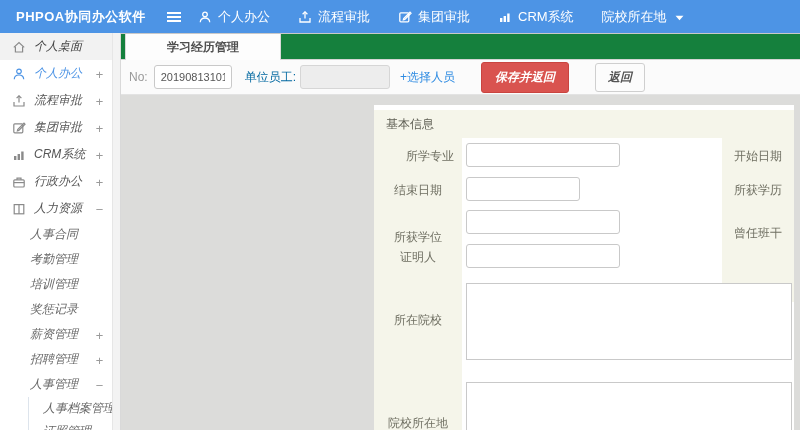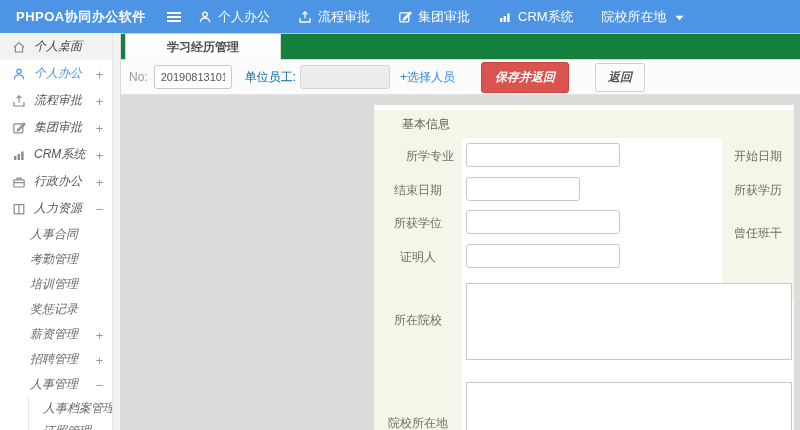--- a/index.html
+++ b/index.html
@@ -43,21 +43,21 @@
   .inp.emp { width:90px; margin-left:4px; background:#ededed; border-color:#d6d6d6; }
   .link-sel { color:#2e8be2; font-size:12px; margin-left:10px; cursor:pointer; text-decoration:none; }
   .btn { border-radius:3px; font-size:12px; cursor:pointer; font-family:"Liberation Sans", sans-serif;font-style:italic; }
   .btn-save { margin-left:26px; background:#d9534f; border:1px solid #c9443f; color:#fff; font-weight:bold; padding:6px 13px; }
   .btn-back { margin-left:26px; background:#fcfcfc; border:1px solid #cfcfcf; color:#555; font-weight:bold; padding:5px 12px; }
 
   .content { position:absolute; top:62px; left:0; right:0; bottom:0; background:#dcdcda; }
 
   
   .panel { position:absolute; left:253px; top:10px; width:420px; height:325px; background:#fff; padding-top:5px; overflow:hidden; }
-  .panel-h { height:28px; line-height:28px; background:#f5f5ea; color:#5f5f54; font-size:12px; padding-left:28px; }
+  .panel-h { height:28px; line-height:28px; background:#f5f5ea; color:#5f5f54; font-size:12px; padding-left:12px; }
   .panel-b { position:relative; height:292px; }
   .col-left { position:absolute; left:0; top:0; width:88px; height:100%; background:#f5f5ea; }
   .col-right { position:absolute; right:0; top:0; width:72px; height:164px; background:#f5f5ea; }
   .flabel { position:absolute; width:88px; text-align:center; font-size:12px; color:#6f6f62; }
   .rlabel { position:absolute; right:0; width:72px; text-align:center; font-size:12px; color:#6f6f62; }
   .finp { position:absolute; left:92px; height:24px; border:1px solid #c9c9c9; border-radius:3px; background:#fff; font-size:12px; padding:0 6px; font-family:"Liberation Sans", sans-serif; }
   .farea { position:absolute; left:92px; width:326px; border:1px solid #c9c9c9; background:#fff; resize:none; font-family:"Liberation Sans", sans-serif; font-size:12px; }
 </style>
 </head>
 <body>
@@ -266,21 +266,21 @@
           <div class="col-right"></div>
 
           <span class="flabel" style="top:10px;padding-left:24px;">所学专业</span>
           <input class="finp" style="top: 5px; width: 154px;" type="text" value="">
           <span class="rlabel" style="top:10px;">开始日期</span>
 
           <span class="flabel" style="top:44px;">结束日期</span>
           <input class="finp" style="top: 39px; width: 114px;" type="text" value="">
           <span class="rlabel" style="top:44px;">所获学历</span>
 
-          <span class="flabel" style="top:77px;">所获学位</span>
+          <span class="flabel" style="top:91px;">所获学位</span>
           <input class="finp" style="top: 72px; width: 154px;" type="text" value="">
           <span class="rlabel" style="top:87px;">曾任班干</span>
 
           <span class="flabel" style="top:111px;">证明人</span>
           <input class="finp" style="top: 106px; width: 154px;" type="text" value="">
 
           <span class="flabel" style="top:174px;">所在院校</span>
           <textarea class="farea" style="top: 145px; height: 77px;"></textarea>
 
           <span class="flabel" style="top:277px;">院校所在地</span>

